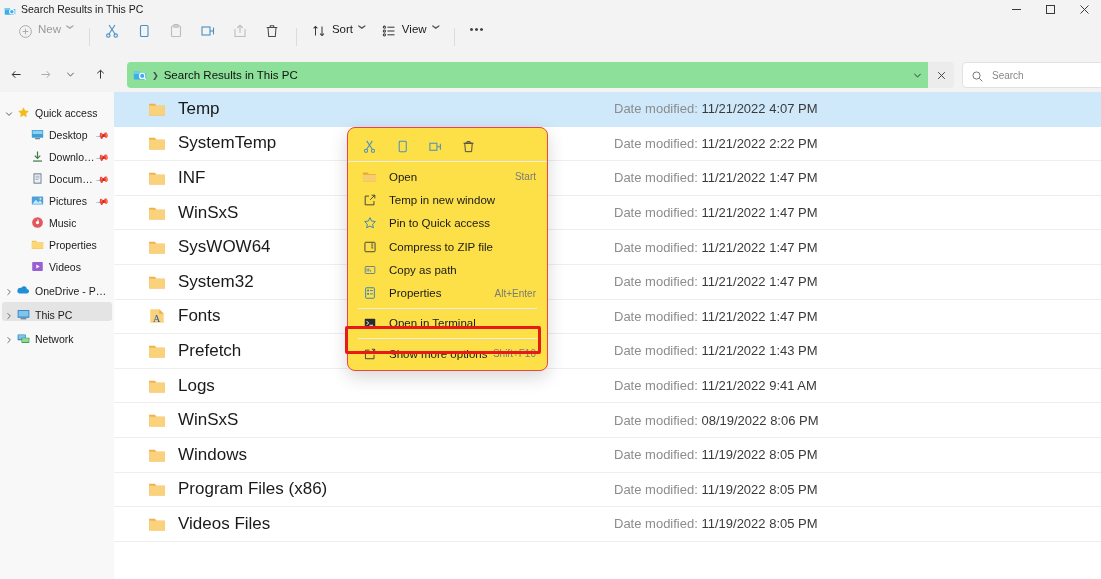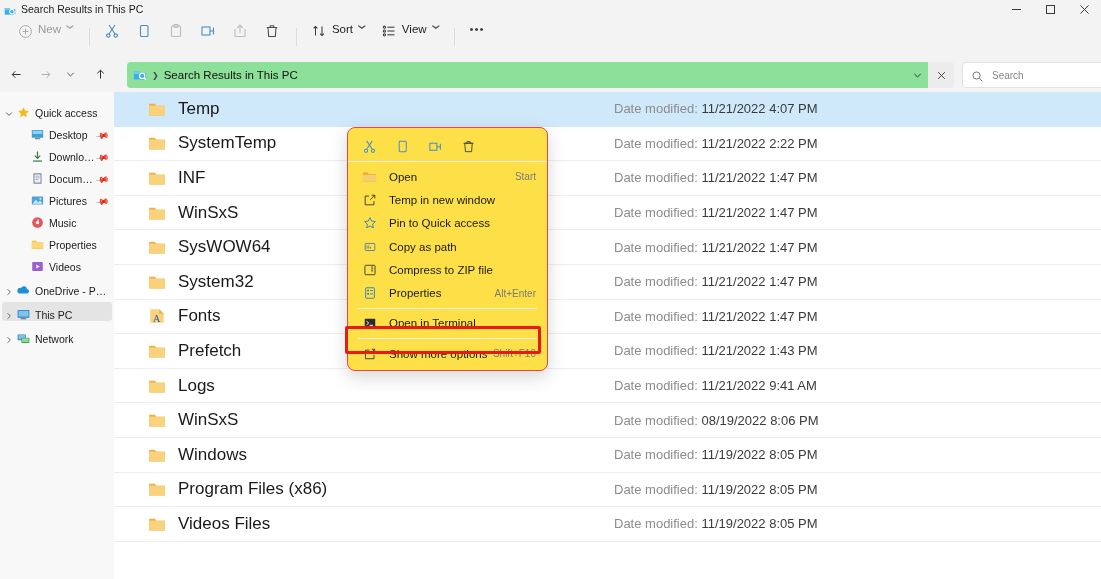--- a/index.html
+++ b/index.html
@@ -731,40 +731,40 @@
       <svg width="14" height="14" viewBox="0 0 16 16" stroke="#2d7fc0" fill="none" stroke-width="1.05">
           <path d="M8 1.9l1.85 3.9 4.25.56-3.05 2.95.74 4.16L8 11.5l-3.79 1.97.74-4.16L1.9 6.36l4.25-.56z"></path>
         </svg>
     </span>
     <span>Pin to Quick access</span>
   </div>
 
 
   <div class="ctx-item">
     <span class="ctx-ico">
+      <svg width="14" height="14" viewBox="0 0 16 16" stroke="#3a3a3a" fill="none" stroke-width="1.05">
+          <rect x="2.2" y="2.6" width="11.6" height="10.8" rx="1"></rect>
+          <line x1="9.4" y1="4.6" x2="11.6" y2="4.6"></line>
+          <line x1="9.4" y1="6.8" x2="11.6" y2="6.8"></line>
+          <line x1="9.4" y1="9" x2="11.6" y2="9"></line>
+        </svg>
+    </span>
+    <span>Compress to ZIP file</span>
+  </div>
+
+  <div class="ctx-item">
+    <span class="ctx-ico">
       <svg width="14" height="14" viewBox="0 0 16 16" stroke="#5a7ea0" fill="none" stroke-width="1.05">
           <rect x="2.5" y="4" width="11" height="8" rx="0.8"></rect>
           <line x1="4.6" y1="6.2" x2="4.6" y2="9.8"></line>
           <line x1="6.6" y1="6.2" x2="6.6" y2="9.8"></line>
           <line x1="8.6" y1="8" x2="8.6" y2="9.8"></line>
         </svg>
     </span>
     <span>Copy as path</span>
-  </div>
-
-  <div class="ctx-item">
-    <span class="ctx-ico">
-      <svg width="14" height="14" viewBox="0 0 16 16" stroke="#3a3a3a" fill="none" stroke-width="1.05">
-          <rect x="2.2" y="2.6" width="11.6" height="10.8" rx="1"></rect>
-          <line x1="9.4" y1="4.6" x2="11.6" y2="4.6"></line>
-          <line x1="9.4" y1="6.8" x2="11.6" y2="6.8"></line>
-          <line x1="9.4" y1="9" x2="11.6" y2="9"></line>
-        </svg>
-    </span>
-    <span>Compress to ZIP file</span>
   </div>
 
   <div class="ctx-item">
     <span class="ctx-ico">
       <svg width="14" height="14" viewBox="0 0 16 16" stroke="#2d7fc0" fill="none" stroke-width="1.05">
           <rect x="3" y="2" width="10" height="12" rx="0.9"></rect>
           <rect x="4.8" y="4.2" width="2" height="2" fill="#2d7fc0" stroke="none"></rect>
           <rect x="4.8" y="8" width="2" height="2" fill="#2d7fc0" stroke="none"></rect>
           <line x1="8" y1="5.2" x2="11.3" y2="5.2"></line>
           <line x1="8" y1="9" x2="11.3" y2="9"></line>

